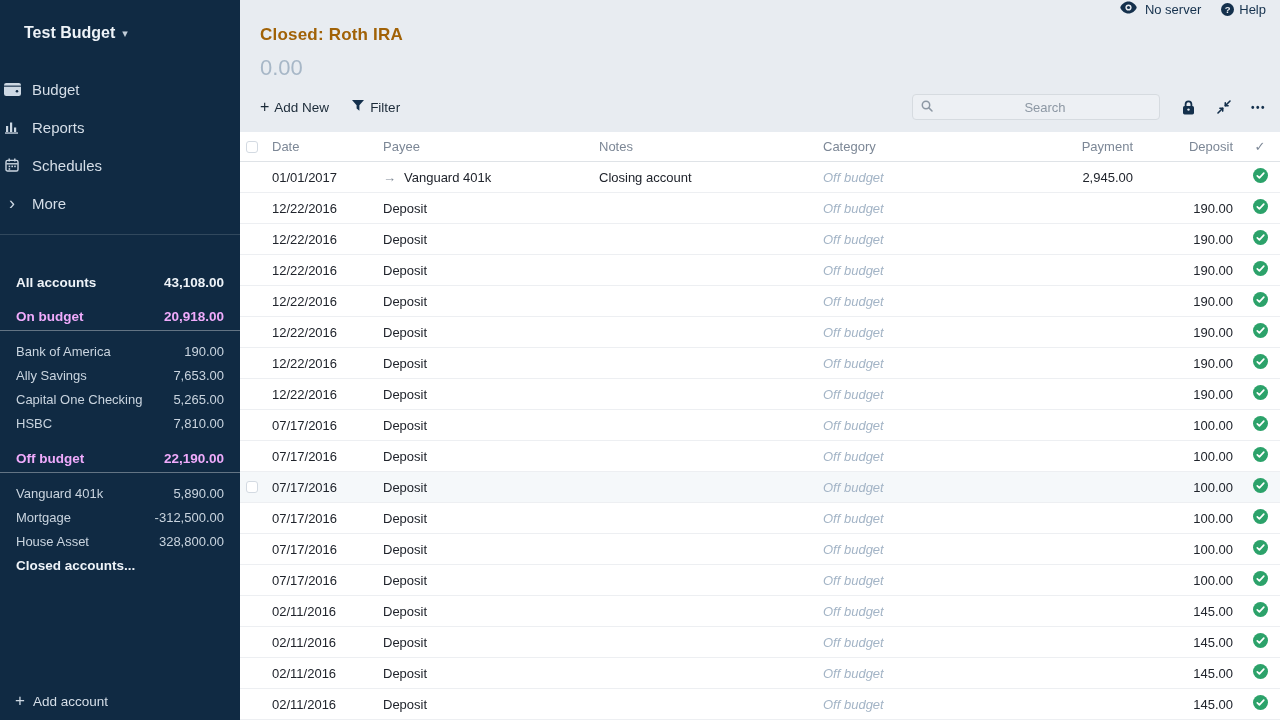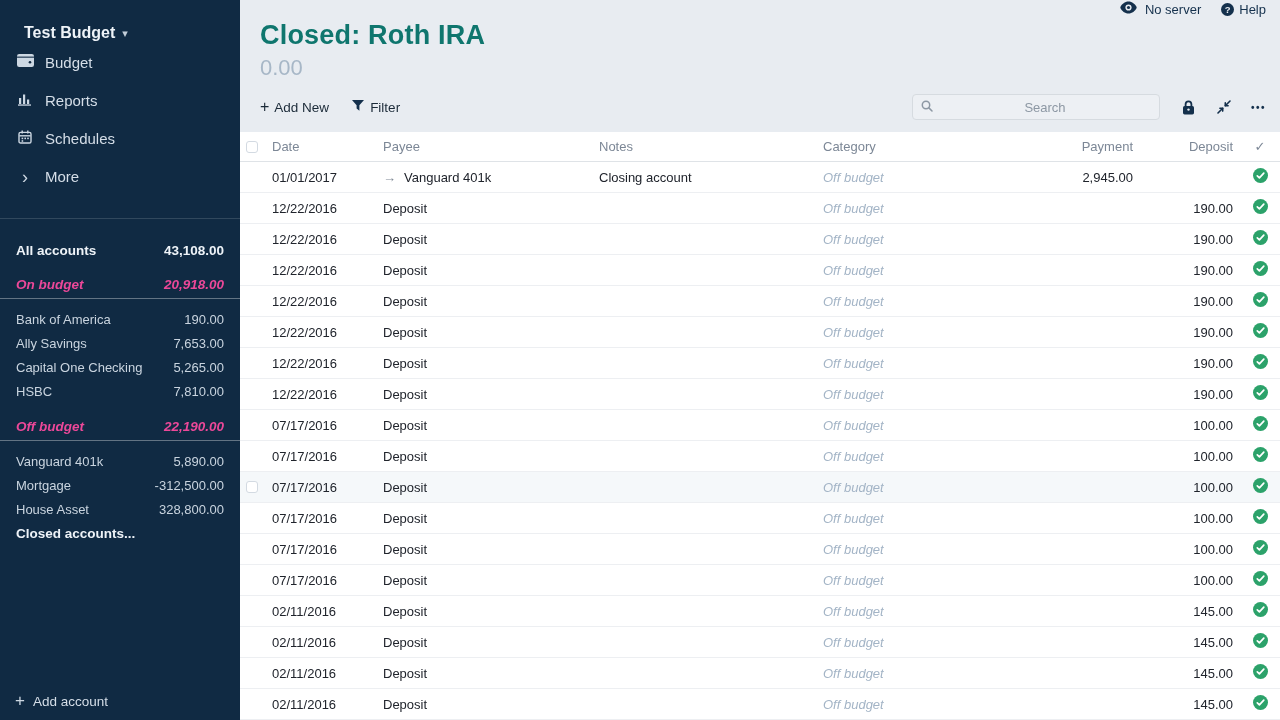--- a/index.html
+++ b/index.html
@@ -1,42 +1,42 @@
 <!DOCTYPE html>
 <html><head>
 <meta charset="utf-8">
 <style>
   * { margin:0; padding:0; box-sizing:border-box; }
   html,body { width:1280px; height:720px; overflow:hidden; }
   body { display:flex; font-family:"Liberation Sans","DejaVu Sans",sans-serif; background:#e8ecf1; }
 
   
-  .sidebar { width:240px; flex-shrink:0; background:#102a43; color:#d5dee8; display:flex; flex-direction:column; }
+  .sidebar { width:240px; flex-shrink:0; background:#102a43; color:#d5dee8; display:flex; flex-direction:column;gap:16px; }
   .budget-switcher { margin:24px 0 0 24px; font-size:16px; font-weight:700; color:#eef3f8; display:flex; align-items:center; gap:7px; cursor:pointer; }
   .budget-switcher .caret { font-size:11px; color:#c2cdd9; }
   .nav { margin-top:12px; border-bottom:1px solid rgba(255,255,255,0.14); padding-bottom:12px; }
-  .nav-item { height:38px; display:flex; align-items:flex-start; padding-left:16px; gap:11px; font-size:15px; color:#d5dee8; cursor:pointer; }
+  .nav-item { height:38px; display:flex; align-items:center; padding-left:3px; gap:11px; font-size:15px; color:#d5dee8; cursor:pointer; }
   .nav-item .ic { width:18px; display:flex; justify-content:center; align-items:center; color:#cdd8e3; }
   .nav-item .chev { font-size:18px; line-height:1; color:#cdd8e3; font-weight:400; }
   .accounts { margin-top:18px; }
   .srow { height:24px; display:flex; align-items:center; justify-content:space-between; padding:0 16px; font-size:13px; color:#c9d4df; cursor:pointer; }
   .srow.total { font-weight:700; color:#eef3f8; font-size:13.5px; height:26px; margin-bottom:14px; }
-  .group-hd { height:22px; display:flex; align-items:flex-start; justify-content:space-between; padding:0 16px; font-size:13.5px; font-weight:700; color:#ec4899; border-bottom:1px solid rgba(255,255,255,0.35); margin:0 0 8px 0; cursor:pointer;font-style:italic; }
+  .group-hd { height:22px; display:flex; align-items:flex-start; justify-content:space-between; padding:0 16px; font-size:13.5px; font-weight:700; color:#f0abfc; border-bottom:1px solid rgba(255,255,255,0.35); margin:0 0 8px 0; cursor:pointer; }
   .group-gap { margin-top:16px; }
   .closed-lbl { padding:0 16px; font-size:13.5px; font-weight:700; color:#eef3f8; height:24px; display:flex; align-items:center; cursor:pointer; }
   .add-account { margin-top:auto; padding:0 15px 7px; height:31px; display:flex; align-items:center; gap:8px; font-size:13.5px; color:#d5dee8; cursor:pointer; }
   .add-account .plus { font-size:17px; font-weight:400; color:#cdd8e3; }
 
   
   .main { flex:1; min-width:0; display:flex; flex-direction:column; background:#e8ecf1; }
   .top-strip { height:36px; display:flex; align-items:center; justify-content:flex-end; padding-right:14px; gap:9px; font-size:13px; color:#14304c;padding-left:44px; }
   .server-btn, .help-btn { display:flex; align-items:center; gap:8px; cursor:pointer; }
   .help-btn { margin-left:11px; gap:5px; }
   .q-circle { width:13px; height:13px; border-radius:50%; background:#14304c; color:#e8ecf1; font-size:9.5px; font-weight:700; display:flex; align-items:center; justify-content:center; }
-  .page-title { margin:4px 0 0 20px; font-size:27px; line-height:26px; font-weight:700; color:#0f766e; letter-spacing:.2px; }
+  .page-title { margin:4px 0 0 20px; font-size:17px; line-height:26px; font-weight:700; color:#a16207; letter-spacing:.2px; }
   .balance { margin:8px 0 0 20px; font-size:22px; line-height:24px; color:#a7b7c7; }
 
   .toolbar { display:flex; align-items:center; margin:14px 14px 0 20px; height:28px; }
   .tbtn { display:flex; align-items:center; gap:5px; font-size:13.5px; color:#1b2a38; cursor:pointer; background:none; border:none; font-family:inherit; }
   .tbtn .plus { font-size:16px; font-weight:400; line-height:1; }
   .tbtn.filter { margin-left:23px; gap:6px; }
   .tb-spacer { flex:1; }
   .searchbox { width:248px; height:26px; background:#edf0f4; border:1px solid #d6dbe0; border-radius:4px; display:flex; align-items:center; padding:0 8px; gap:6px; }
   .searchbox input { flex:1; border:none; outline:none; background:transparent; font-size:13px; color:#30404e; font-family:inherit;text-align:center; }
   .searchbox input::placeholder { color:#8d98a4; }

